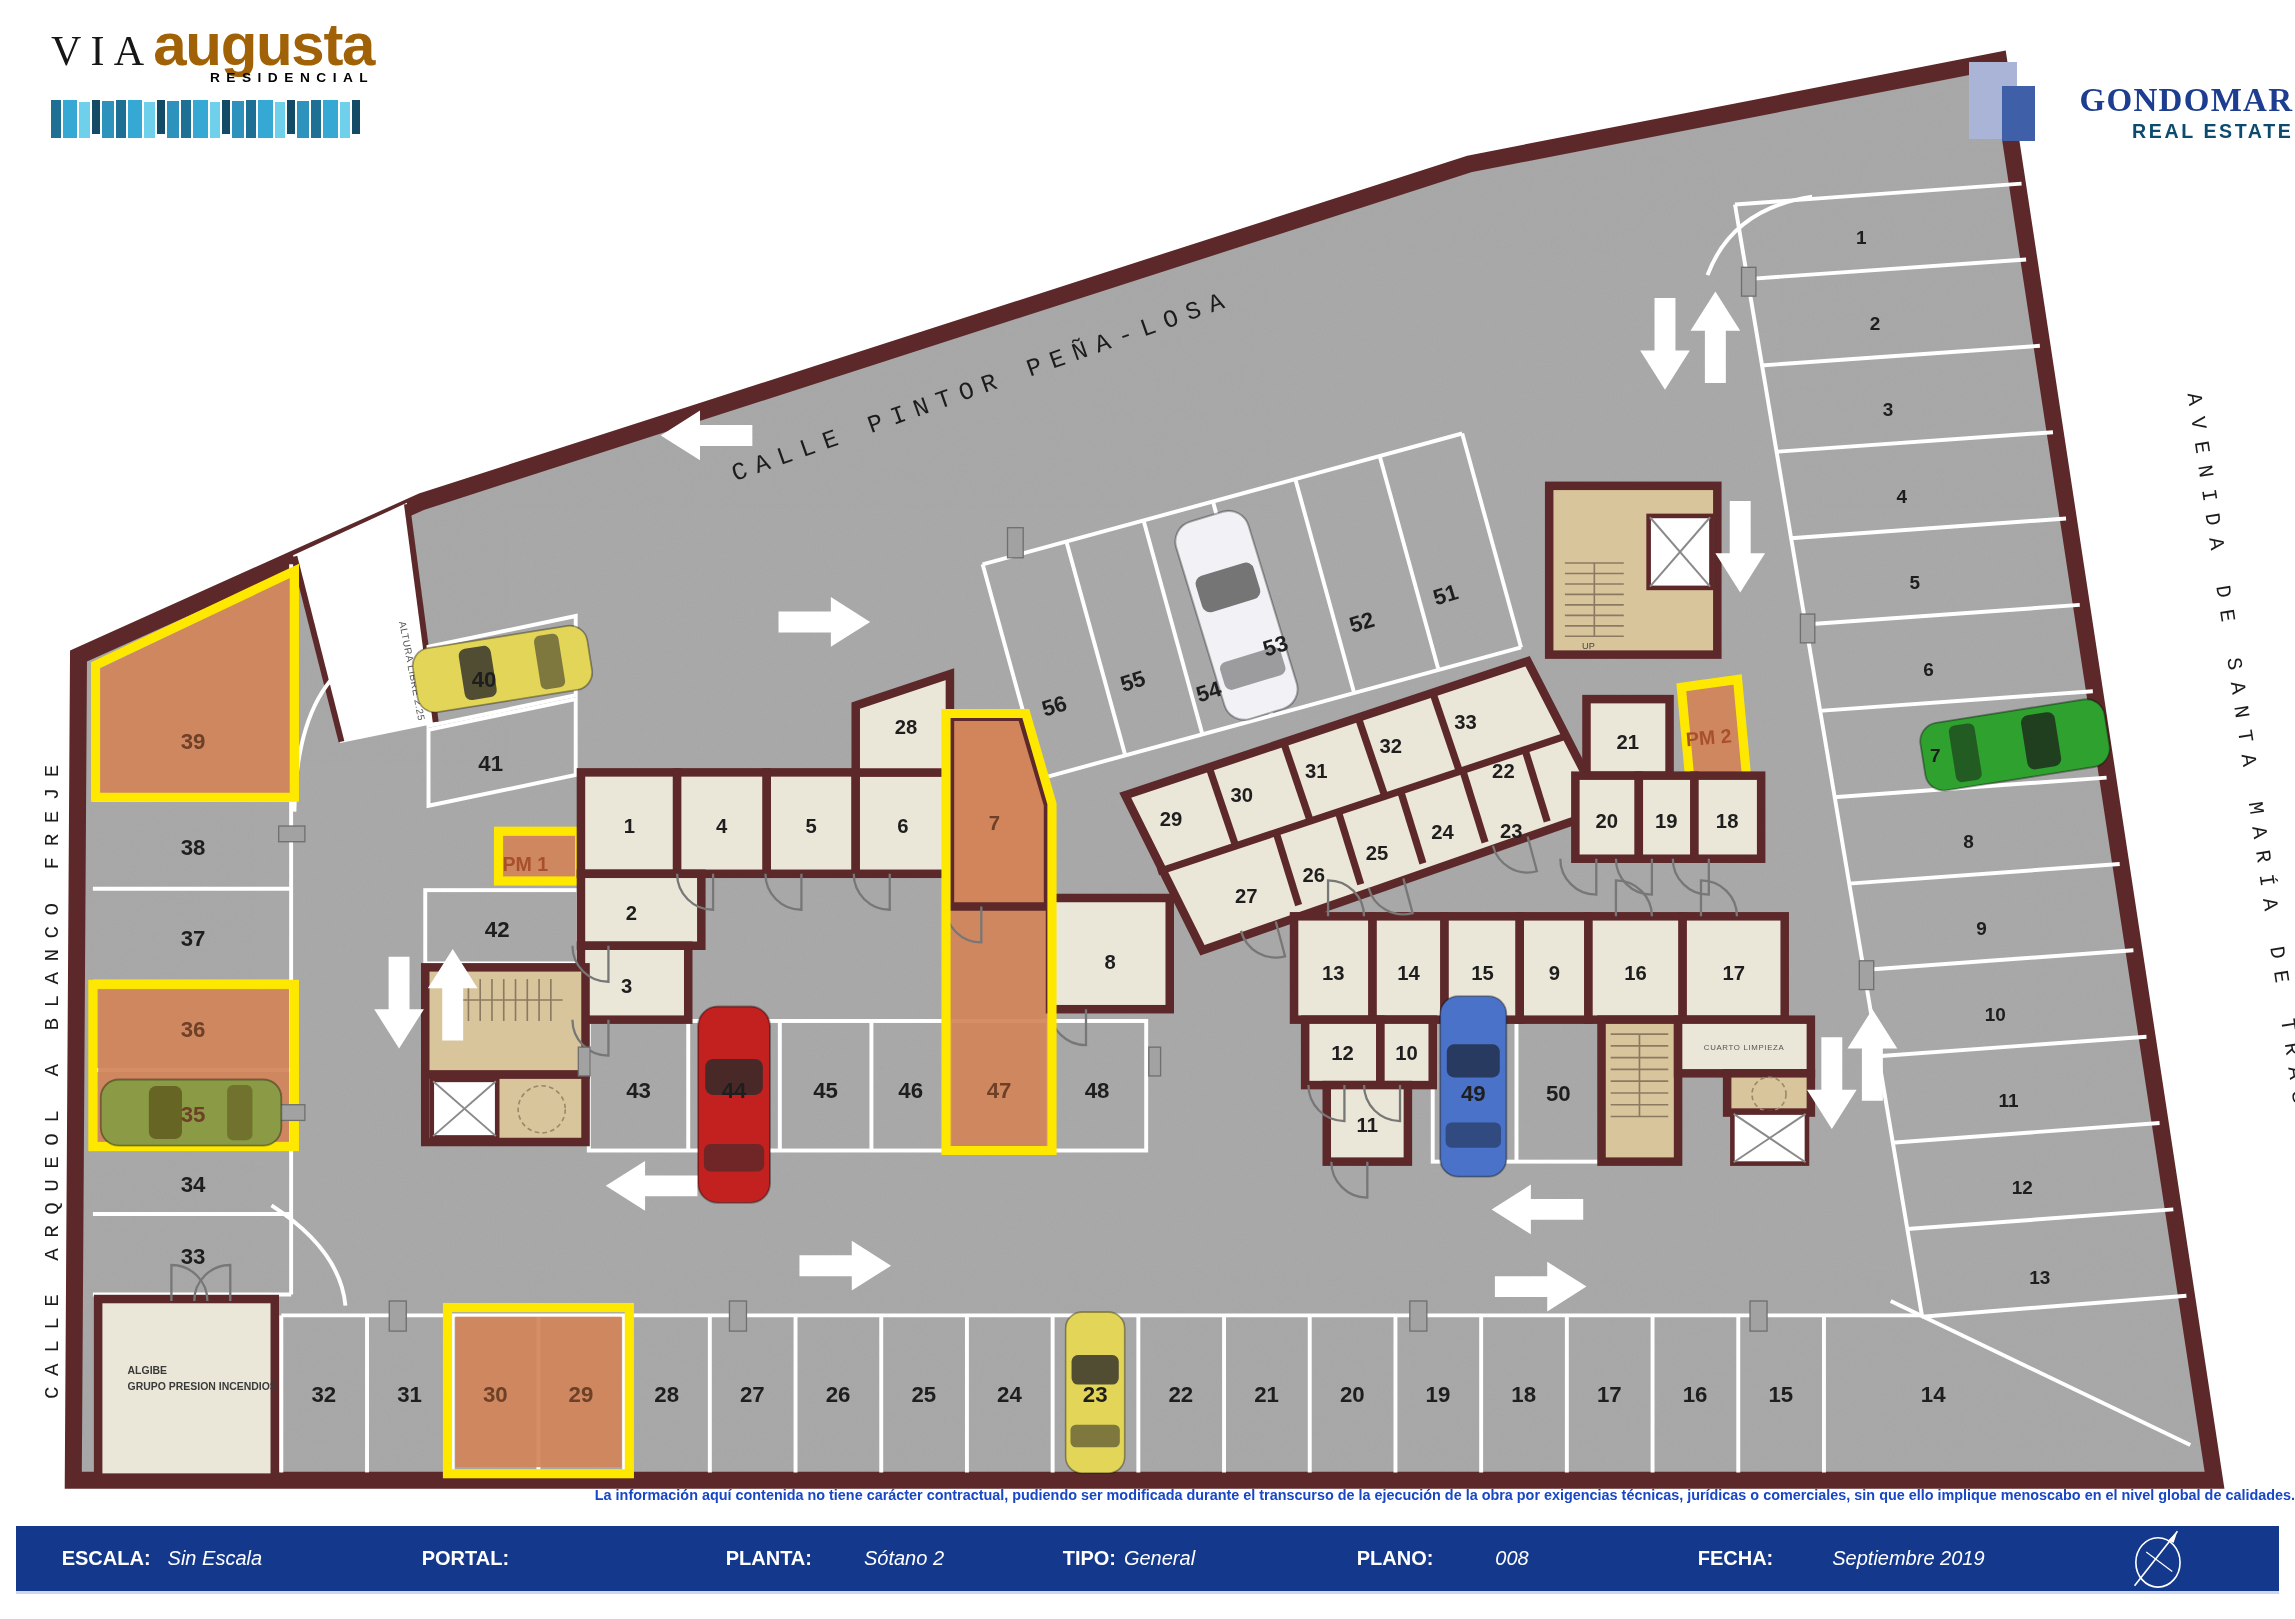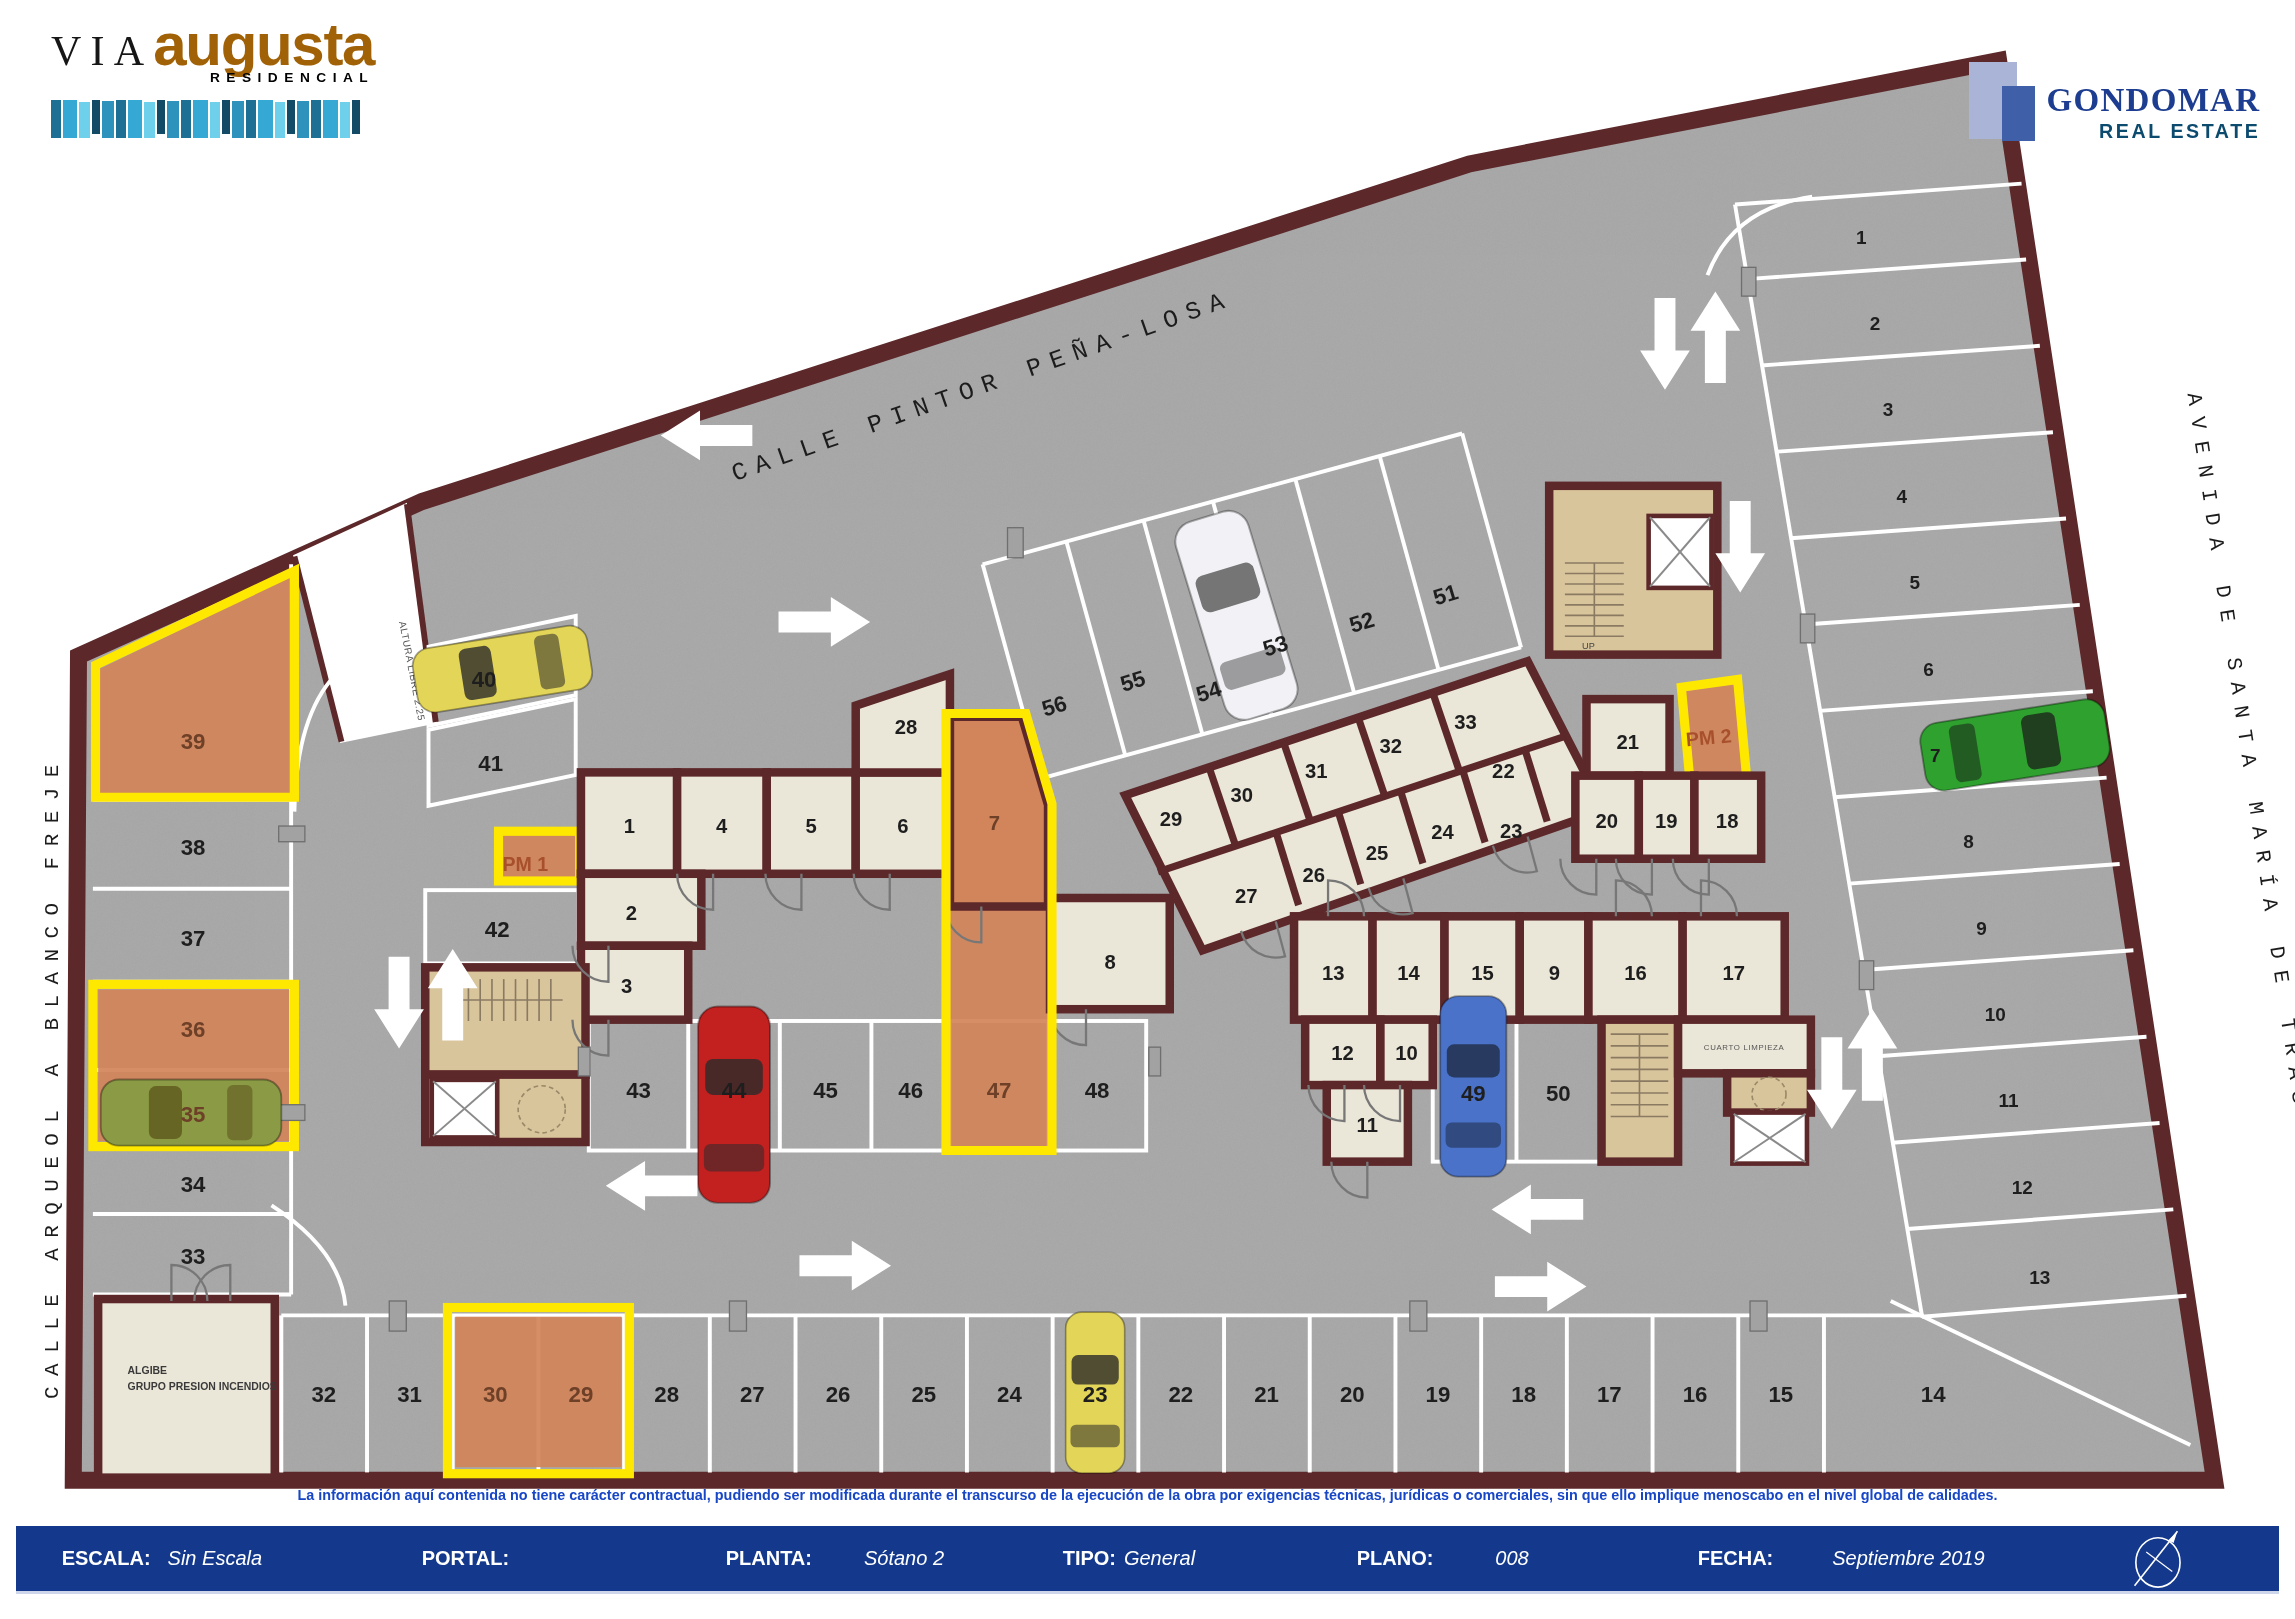--- a/index.html
+++ b/index.html
@@ -11,29 +11,29 @@
   .via-word{font-family:"Liberation Serif",serif;font-weight:400;font-size:42px;letter-spacing:9.2px;color:#161616;}
   .augusta-word{font-family:"Liberation Sans",sans-serif;font-weight:700;font-size:60px;letter-spacing:-1.3px;color:#a16207;line-height:.9;}
   .residencial{font-size:13.7px;letter-spacing:6.5px;color:#000000;font-weight:700;text-align:right;margin-top:-5.2px;}
   .mosaic{display:flex;width:309px;height:38px;margin-top:14.4px;gap:2px;align-items:stretch;}
   .mosaic span{flex:1;}
   .mosaic span:nth-child(5n+1){background:#1d6f93;}
   .mosaic span:nth-child(5n+2){background:#36a8d4;flex:1.4;}
   .mosaic span:nth-child(5n+3){background:#6fd0ec;margin-top:2.6px;}
   .mosaic span:nth-child(5n+4){background:#134a66;flex:.8;margin-bottom:3.3px;}
   .mosaic span:nth-child(5n+5){background:#2e93bc;flex:1.2;margin-top:1.3px;}
-  .gondomar{position:absolute;left:1964px;top:58px;display:flex;align-items:flex-start;}
+  .gondomar{position:absolute;left:1964px;top:58px;display:flex;align-items:flex-start;gap:33px;}
   .g-squares{position:relative;width:72px;height:85px;}
   .g-sq1{position:absolute;left:5.2px;top:3.9px;width:48px;height:77px;background:#a9b4d6;}
   .g-sq2{position:absolute;left:38px;top:27.5px;width:33px;height:55px;background:#3f5fa8;}
   .g-text{margin-left:10.5px;margin-top:23.6px;}
   .g-name{font-family:"Liberation Serif",serif;font-weight:700;font-size:33px;letter-spacing:1.3px;color:#1d3d90;}
   .g-sub{font-size:19.6px;letter-spacing:2.6px;color:#0c4a6e;font-weight:700;text-align:right;margin-top:1.3px;}
   
-  .disclaimer{position:absolute;left:0;top:1487px;width:100%;text-align:center;
+  .disclaimer{position:absolute;left:0;top:1487px;width:100%;text-align:right;
               font-size:14.4px;font-weight:600;color:#1746c6;}
   .footer-bar{position:absolute;left:15.7px;right:15.7px;top:1526px;height:65px;background:#14398c;
               border-bottom:3.9px solid #cdd6ea;color:#fff;}
   .fcell{position:absolute;top:0;height:65px;display:flex;align-items:center;font-size:20px;white-space:nowrap;}
   .flabel{font-weight:800;}
   .fvalue{font-weight:400;margin-left:17px;font-style:italic;}
   svg{position:absolute;left:0;top:0;}
   text{font-family:"Liberation Sans",sans-serif;}
   .num{font-weight:700;font-size:34px;fill:#1e1e1e;text-anchor:middle;}
   .tnum{font-weight:700;font-size:31px;fill:#1e1e1e;text-anchor:middle;}

